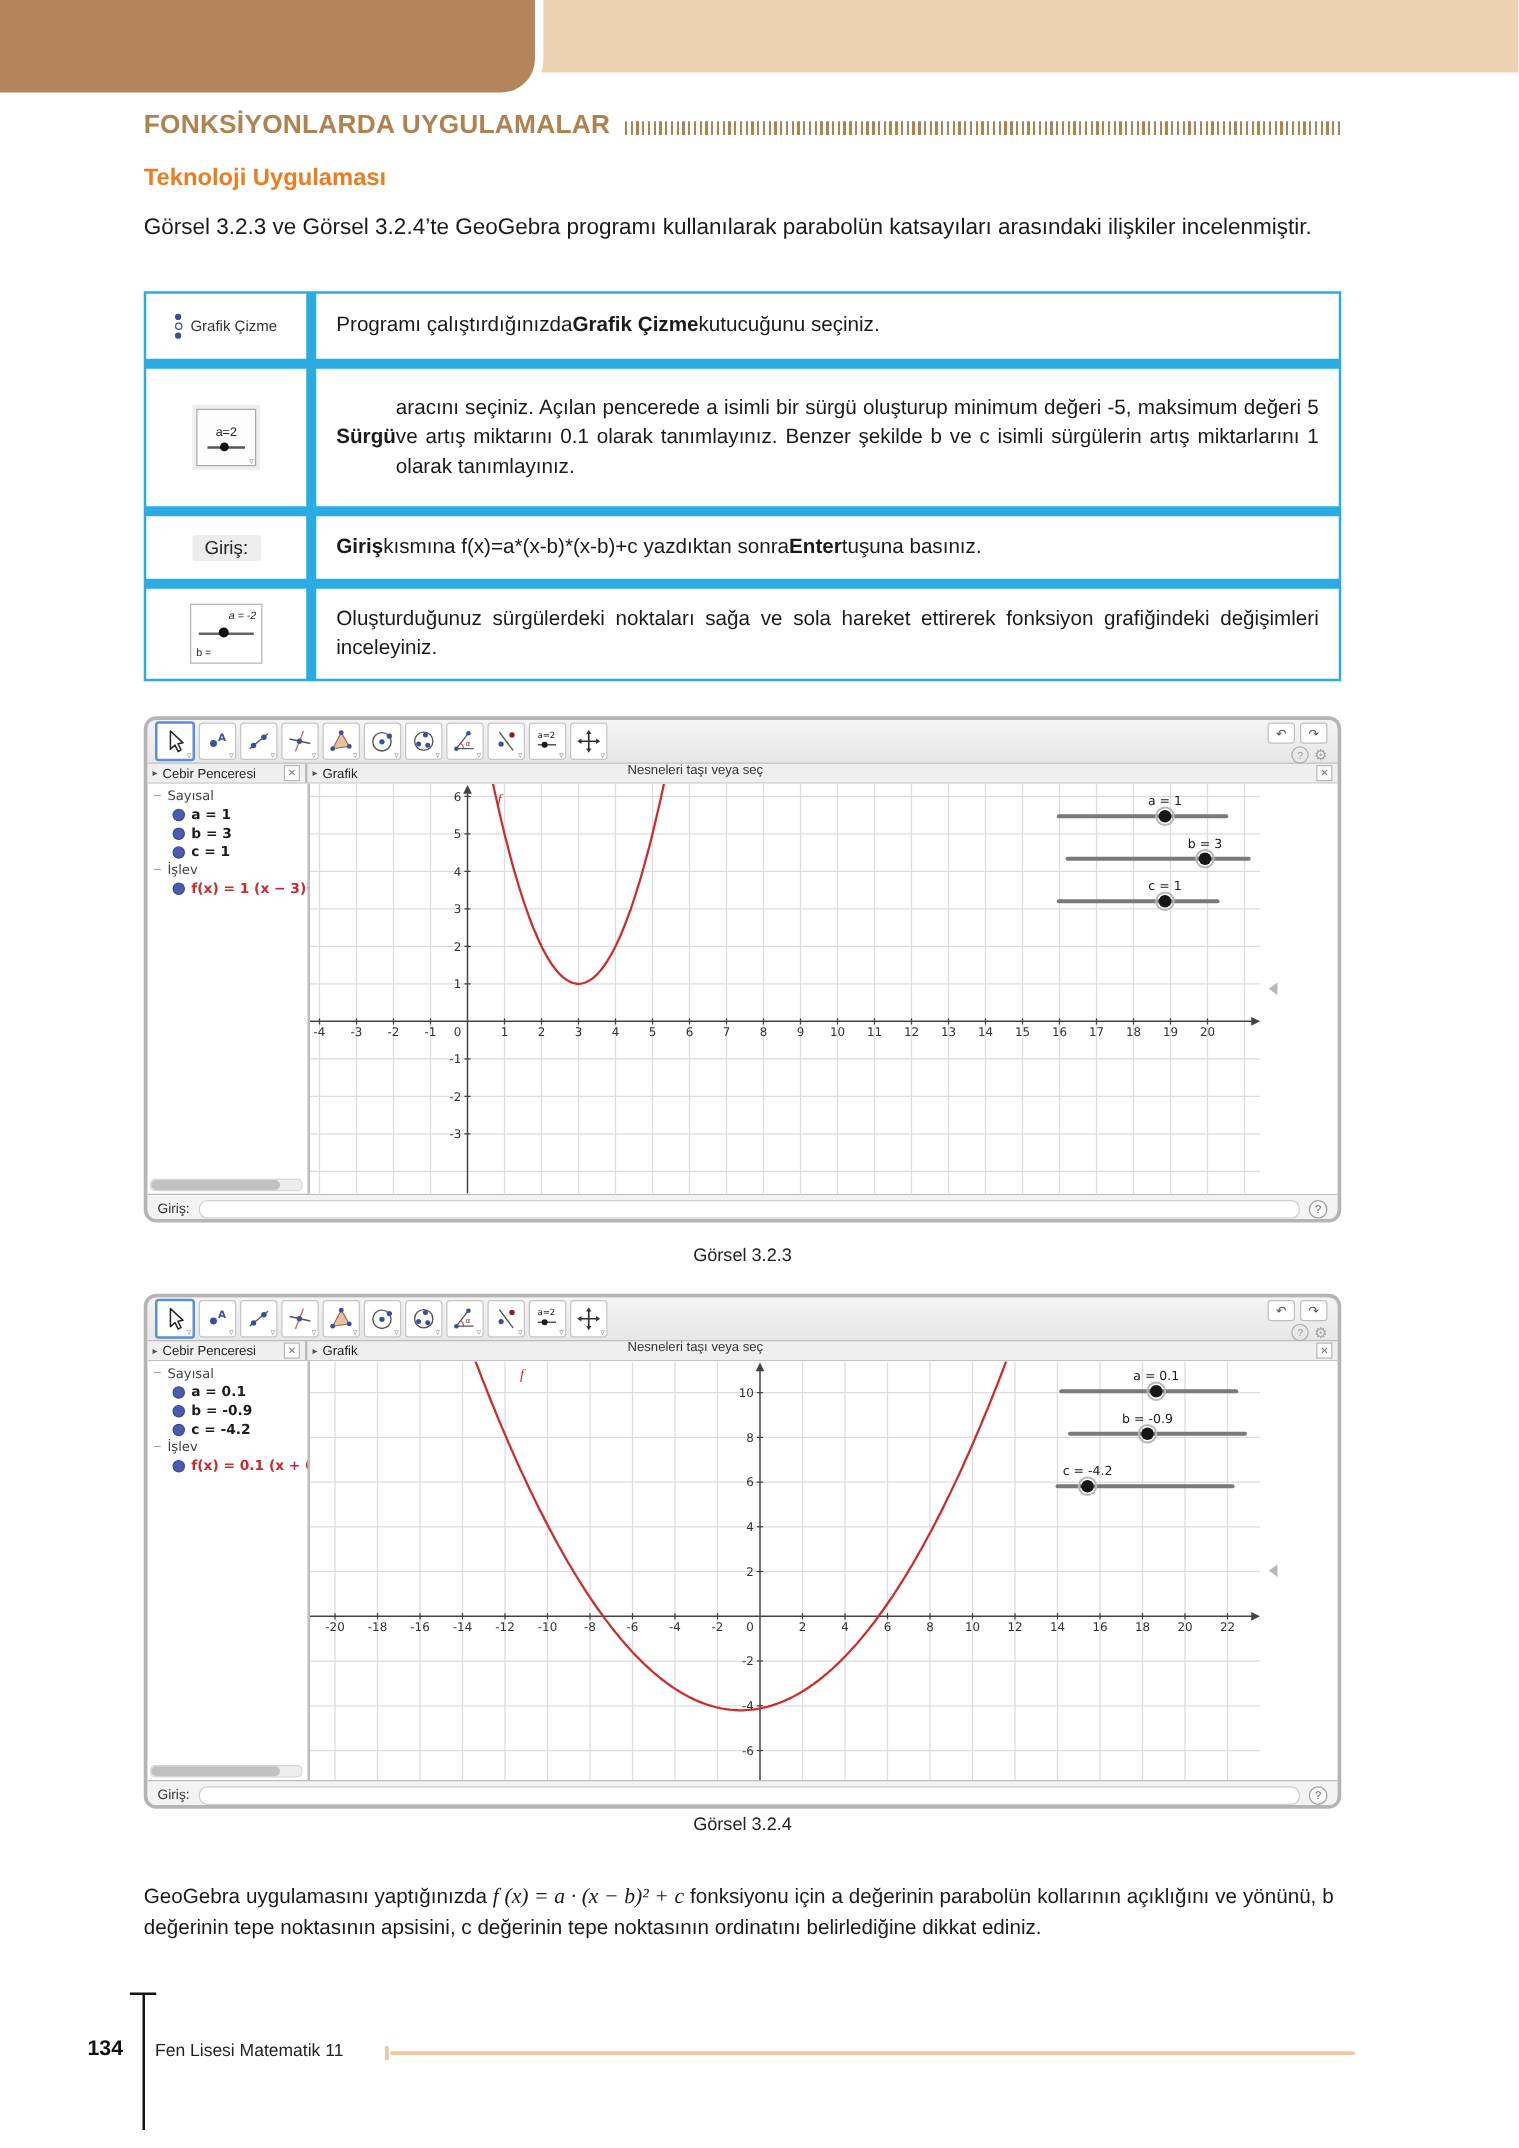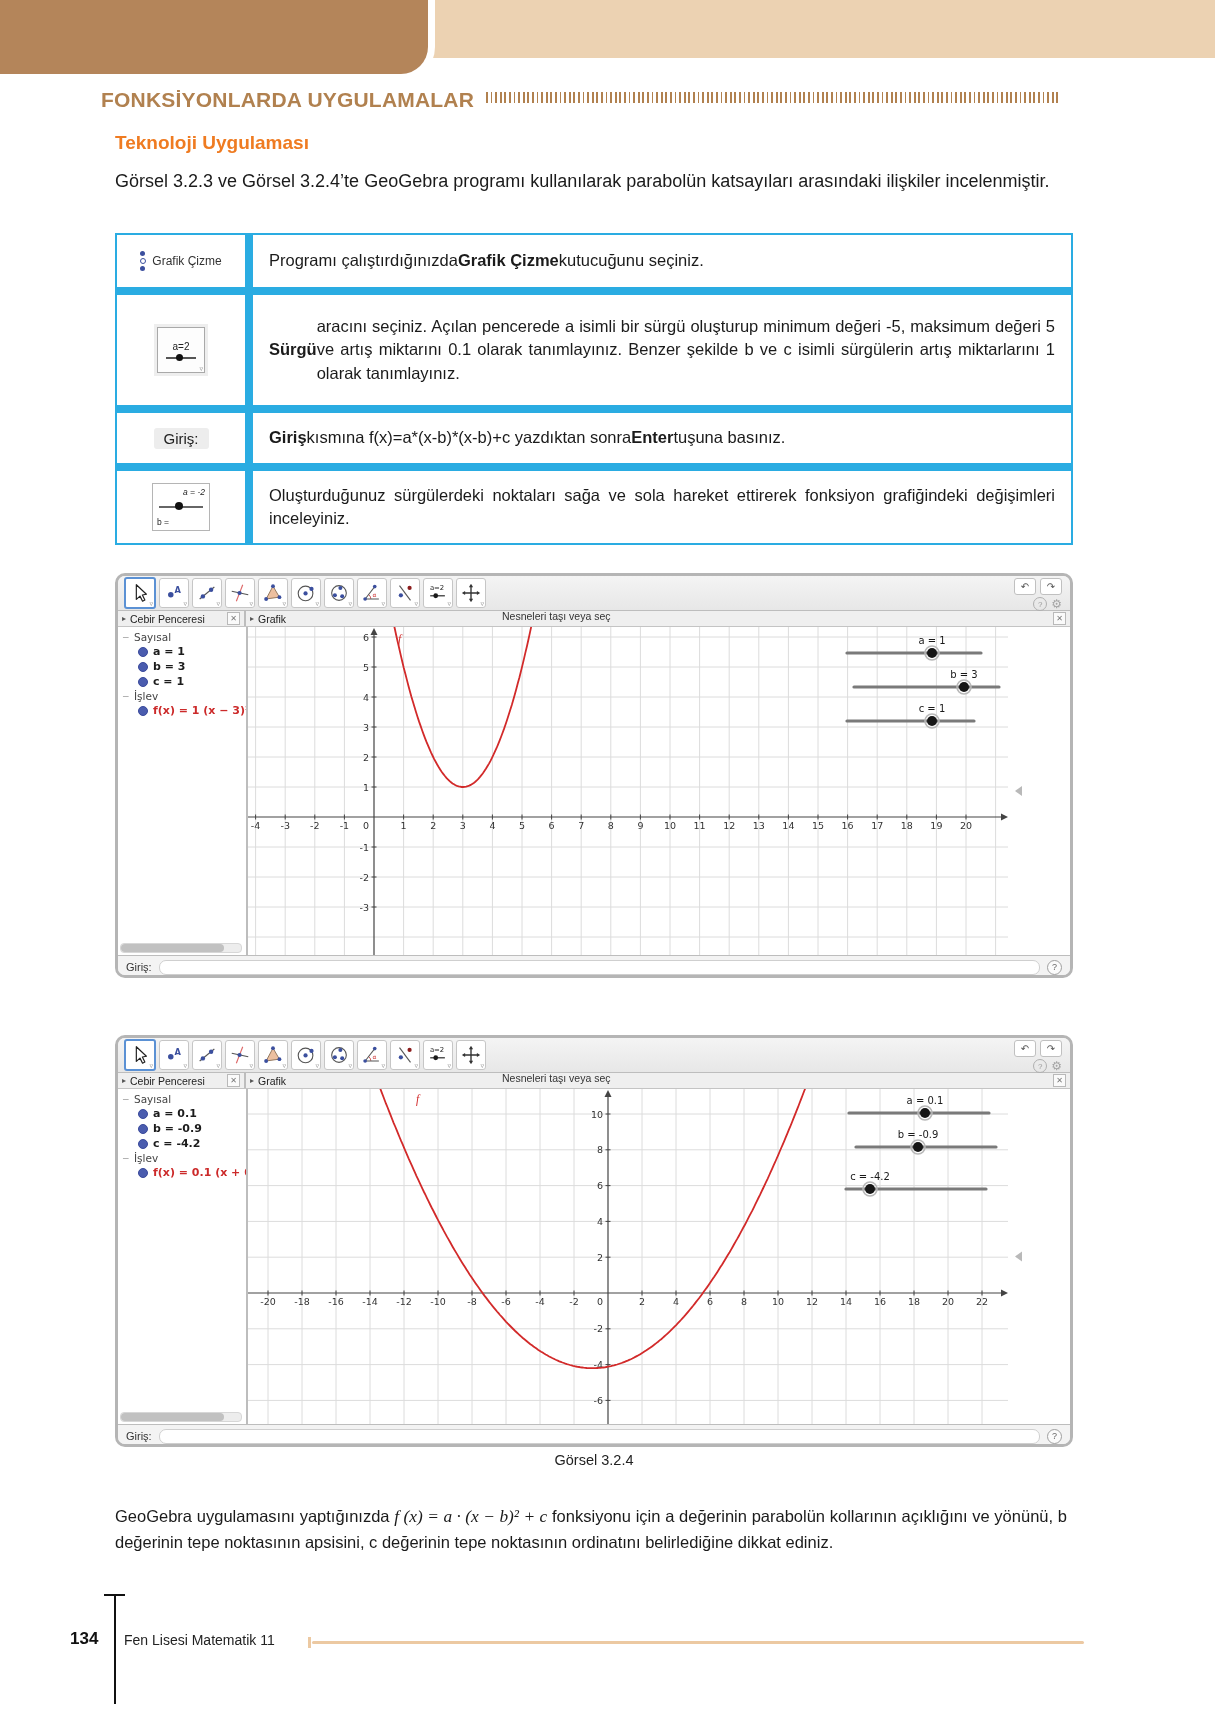--- a/index.html
+++ b/index.html
@@ -3,21 +3,21 @@
 <meta charset="utf-8">
 <style>
   html,body{margin:0;padding:0;background:#ffffff;}
   #page{position:relative;width:1215px;height:1718px;background:#fff;overflow:hidden;
         font-family:"Liberation Sans",sans-serif;color:#1b1b1b;}
   
   .band-light{position:absolute;left:0;top:0;width:1215px;height:58px;background:#ecd2b2;}
   .band-dark{position:absolute;left:0;top:0;width:428px;height:74px;background:#b4855a;
              border-bottom-right-radius:34px;border-right:7px solid #fff;border-bottom:7px solid #fff;}
   
-  .title-row{position:absolute;left:101px;top:88px;width:960px;display:flex;}
+  .title-row{position:absolute;left:115px;top:88px;width:960px;display:flex;align-items:center;}
   .title-row h1{margin:0;font-size:21px;font-weight:bold;color:#b1814f;letter-spacing:.2px;white-space:nowrap;}
   .title-dots{flex:1;height:11px;margin-left:12px;margin-top:4px;
               background:repeating-linear-gradient(90deg,#b1814f 0 1.8px,transparent 1.8px 4.6px);}
   .section-title{position:absolute;left:115px;top:132px;font-size:19px;font-weight:bold;color:#ef7b21;}
   .intro{position:absolute;left:115px;top:150px;width:952px;font-size:18px;line-height:1.5;}
   
   .itable{position:absolute;left:115px;top:233px;width:958px;background:#2aace2;padding:2px;
           display:grid;grid-template-columns:128px 1fr;grid-template-rows:52px 110px 50px 72px;gap:8px;box-sizing:border-box;}
   .itable .cell{background:#fff;display:flex;align-items:center;}
   .itable .icell{justify-content:center;}
@@ -463,20 +463,21 @@
             <polygon points="767,164 774,159 774,169" fill="#b9b9b9"></polygon>
           </svg>
       </div>
     </div>
     <div class="gg-input">
       <span>Giriş:</span>
       <div class="field"></div>
       <span class="help">?</span>
     </div>
   </div>
+  <div class="caption" style="top:997px;">Görsel 3.2.3</div>
 
   <div class="gg-window" id="win2" style="top:1035px;height:412px;">
     <div class="gg-toolbar">
       <div class="tools">
           <div class="toolbtn selected">
             <svg viewBox="0 0 24 24" fill="none">
               <path d="M8 3 L8 19 L12 15.4 L14.8 21 L17.3 19.6 L14.6 14.2 L19 13.4 Z" fill="#fff" stroke="#222" stroke-width="1.3" stroke-linejoin="round"></path>
             </svg>
             <span class="dd">▿</span>
           </div>

